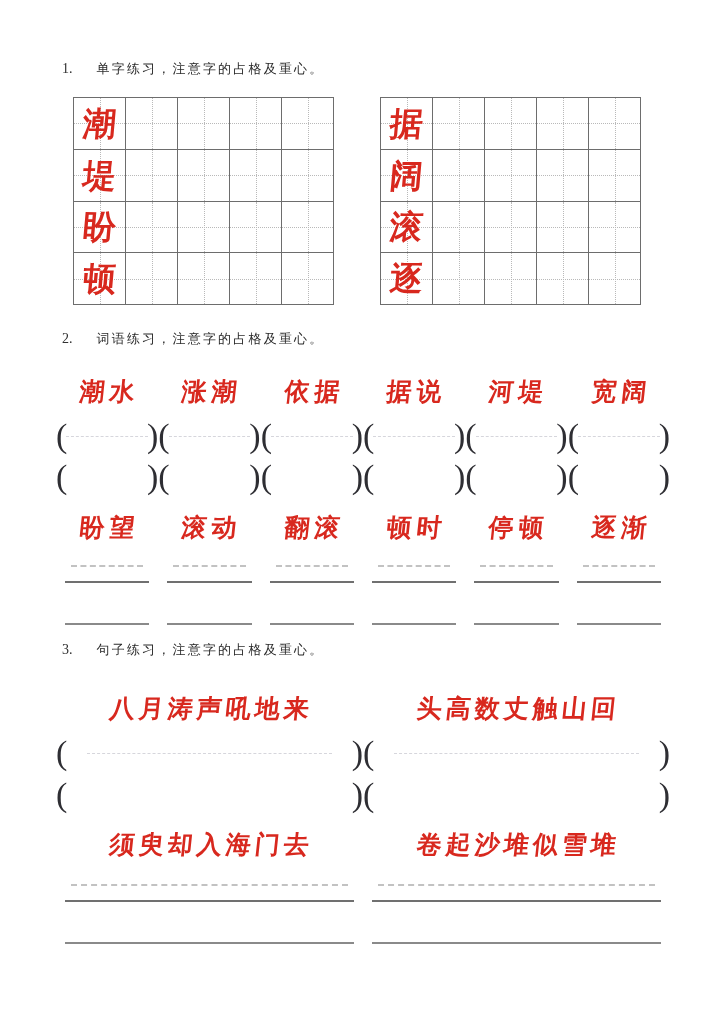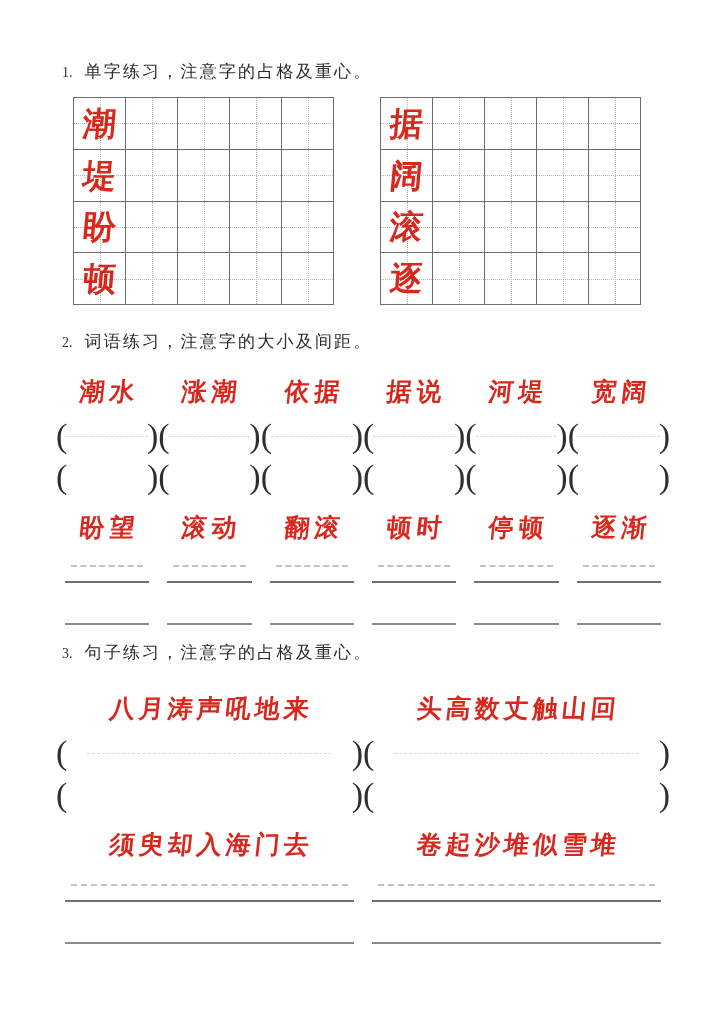--- a/index.html
+++ b/index.html
@@ -29,23 +29,24 @@
     white-space: nowrap;
   }
   .section-num {
     font-family: "Liberation Serif", serif;
     font-size: 14px;
     color: #303030;
     margin-right: 12px;
   }
   .section-title {
     font-family: "DejaVu Sans", sans-serif;
-    font-size: 17px;
+    font-size: 13px;
     letter-spacing: 2.2px;
     color: #2b2b2b;
+    margin-left: 12px;
   }
 
   
   .grid {
     position: absolute;
     display: grid;
     grid-template-columns: repeat(5, 1fr);
     grid-template-rows: repeat(4, 1fr);
     border-left: 1.4px solid #6d6d6d;
     border-top: 1.4px solid #6d6d6d;
@@ -260,21 +261,21 @@
         <span class="han">逐</span>
       </div>
       <div class="cell"></div>
       <div class="cell"></div>
       <div class="cell"></div>
       <div class="cell"></div>
     </div>
 
   <div class="section-head" style="left:62px; top:330px;">
     <span class="section-num">2.</span>
-    <span class="section-title">词语练习，注意字的大小及间距。</span>
+    <span class="section-title">词语练习，注意字的占格及重心。</span>
   </div>
 
   <div class="word-row" id="word-row-1" style="left:56px; top:372px; width:614px; height:38px;">
       <div class="word-slot" style="flex: 1 1 0px;">潮水</div>
       <div class="word-slot" style="flex: 1 1 0px;">涨潮</div>
       <div class="word-slot" style="flex: 1 1 0px;">依据</div>
       <div class="word-slot" style="flex: 1 1 0px;">据说</div>
       <div class="word-slot" style="flex: 1 1 0px;">河堤</div>
       <div class="word-slot" style="flex: 1 1 0px;">宽阔</div>
     </div>

